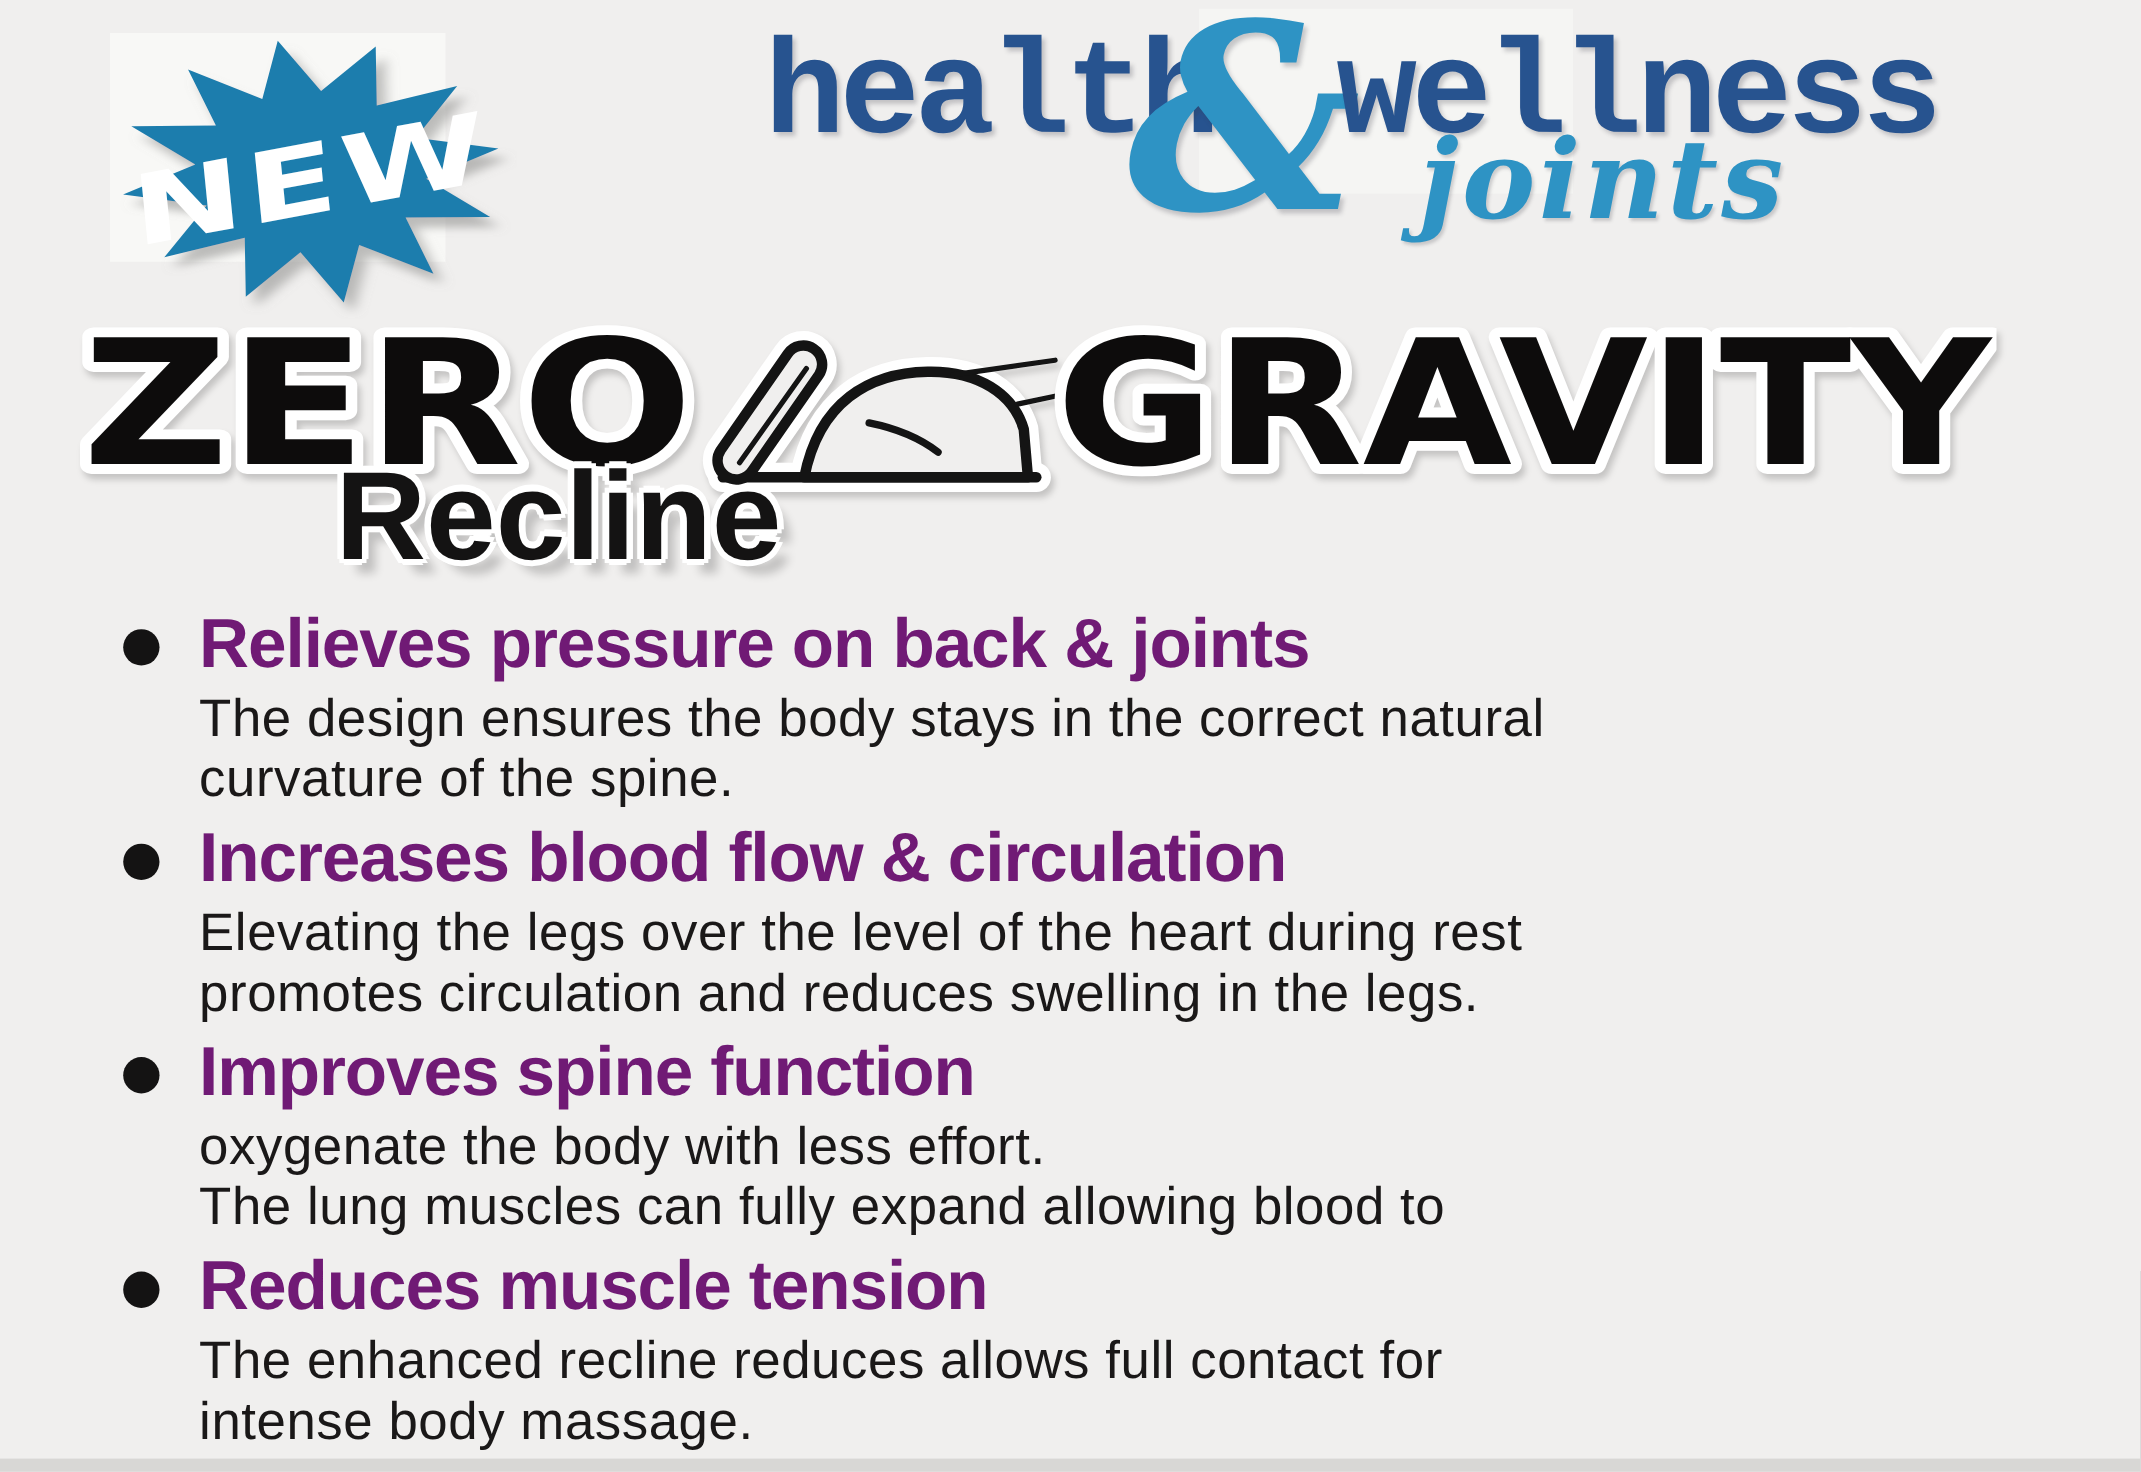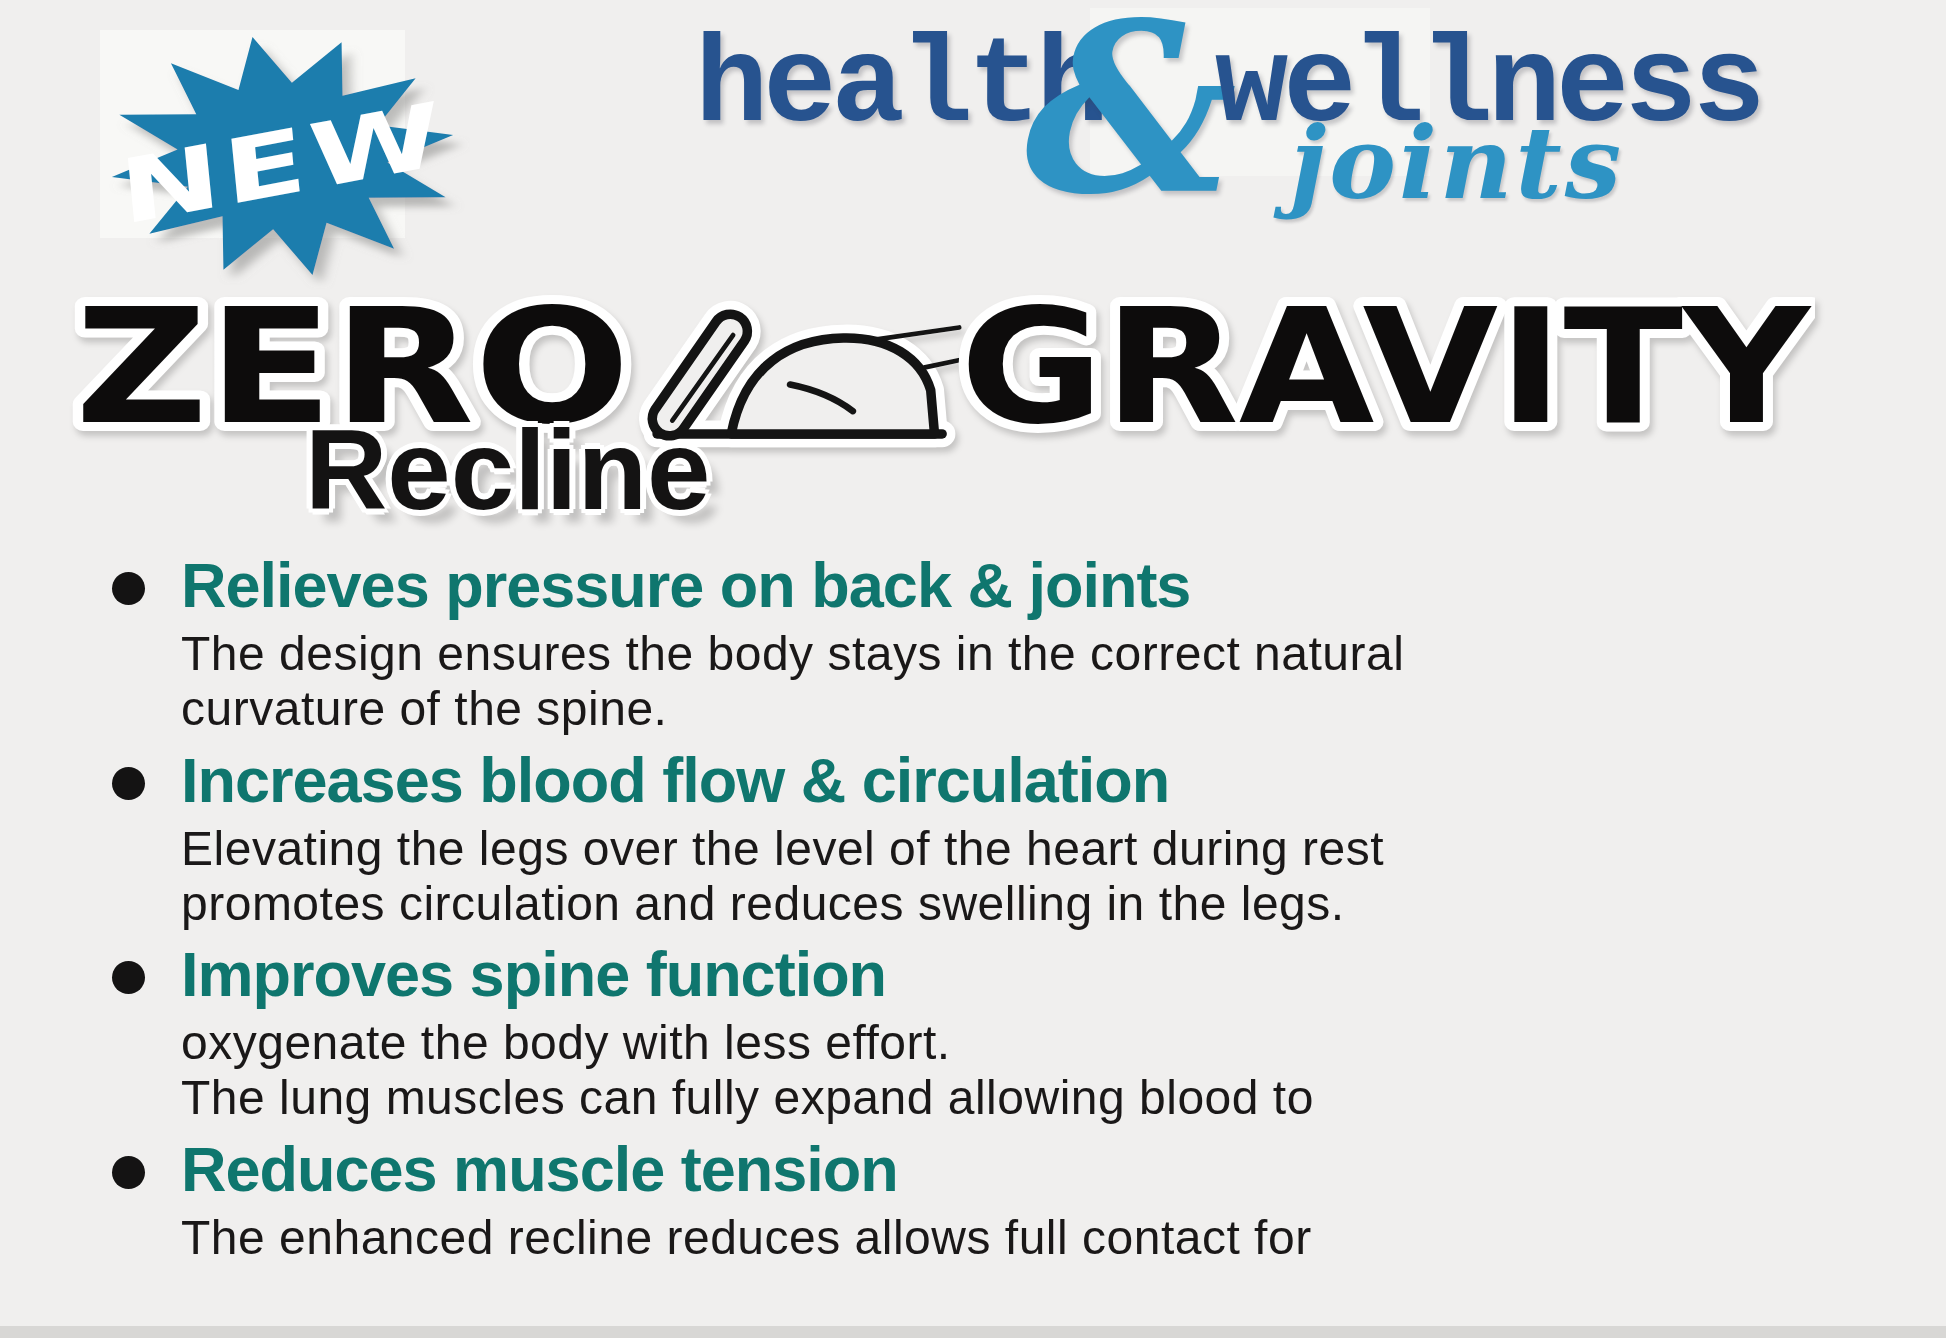--- a/index.html
+++ b/index.html
@@ -65,21 +65,21 @@
   
   .bullets{
     position:absolute;left:112px;top:552px;right:30px;
     display:flex;flex-direction:column;gap:10px;
   }
   .bullet-row{display:flex;gap:36px;}
   .dot{width:33px;height:33px;border-radius:50%;background:#141313;
        margin-top:20px;flex:none;}
   .bullet-heading{
     margin:0;font-size:63px;font-weight:700;letter-spacing:-1px;
-    color:#0f766e;line-height:1.05;white-space:nowrap;
+    color:#701a75;line-height:1.05;white-space:nowrap;
   }
   .bullet-body{margin-top:8px;}
   .body-line{
     font-size:48px;font-weight:400;letter-spacing:0.5px;color:#1a1818;
     line-height:1.15;white-space:nowrap;
   }
   .bottom-strip{position:absolute;left:0;bottom:0;width:100%;height:12px;
                 background:#d8d7d5;}
 </style>
 </head>
@@ -170,20 +170,21 @@
         </div>
       </div>
     </div>
 
     <div class="bullet-row">
       <span class="dot"></span>
       <div class="bullet-text">
         <h2 class="bullet-heading">Reduces muscle tension</h2>
         <div class="bullet-body">
           <div class="body-line">The enhanced recline reduces allows full contact for</div>
+          <div class="body-line">intense body massage.</div>
         </div>
       </div>
     </div>
 
   </div>
 
   <div class="bottom-strip"></div>
 </div>
 
 </body></html>

